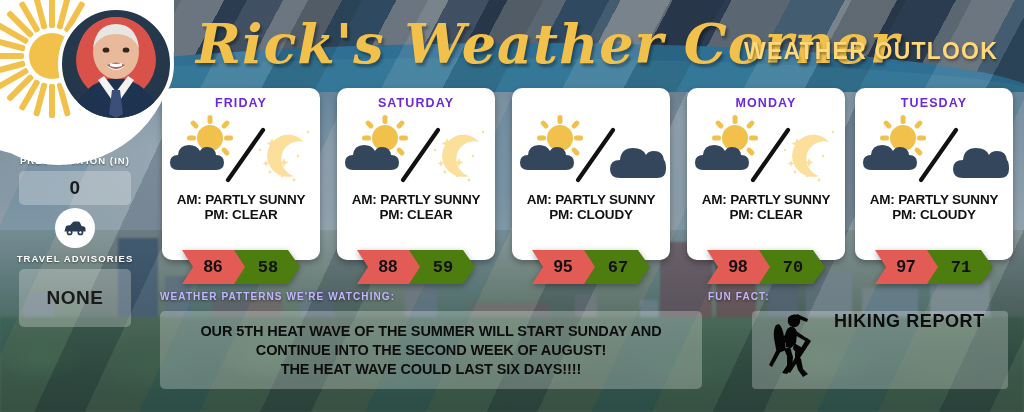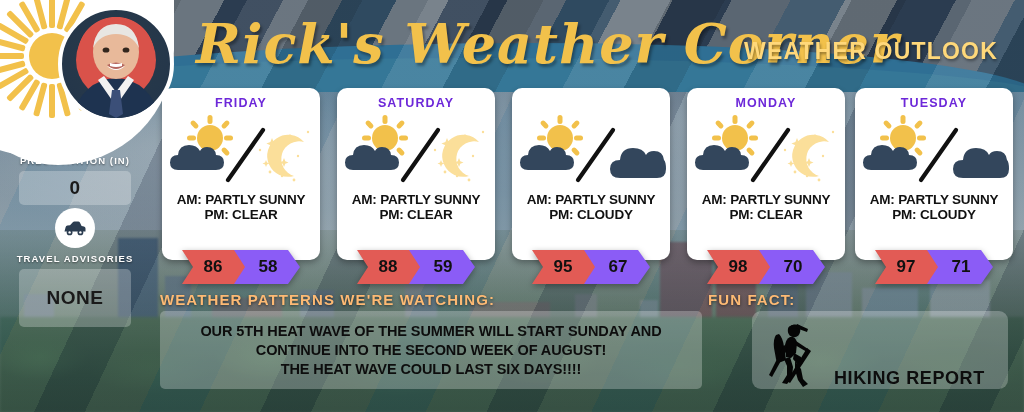--- a/index.html
+++ b/index.html
@@ -110,36 +110,36 @@
   .card-icons svg{display:block;margin:0 auto;}
   .card-desc{position:absolute;left:0;top:104px;width:100%;text-align:center;
     font-size:13.5px;font-weight:700;color:#111;line-height:15px;letter-spacing:-.2px;}
   .temps{position:absolute;left:50%;bottom:-24px;transform:translateX(-50%);
     width:118px;height:34px;z-index:7;filter:drop-shadow(0 2px 3px rgba(0,0,0,.35));}
   .temp{position:absolute;top:0;width:66px;height:34px;
     display:flex;align-items:center;justify-content:center;
     font-size:17px;font-weight:700;color:#111;}
   .temp.hi{left:0;background:#e25b55;
     clip-path:polygon(0 0,54px 0,66px 50%,54px 100%,0 100%,11px 50%);}
-  .temp.lo{left:52px;background:#8b5cf6;
-    clip-path:polygon(0 0,54px 0,66px 50%,54px 100%,0 100%,11px 50%);}
+  .temp.lo{left:52px;background:#4d7c0f;
+    clip-path:polygon(0 0,54px 0,66px 50%,54px 100%,0 100%,11px 50%);font-family:Liberation Mono, monospace;}
   .temp.hi span{margin-left:-4px;}
   .temp.lo span{margin-left:2px;}
 
   
-  .sec-title{position:absolute;font-size:15px;font-weight:700;color:#fdba74;
+  .sec-title{position:absolute;font-size:10px;font-weight:700;color:#c4b5fd;
     letter-spacing:1.1px;text-shadow:0 1px 3px rgba(0,0,0,.55);z-index:6;}
   .patterns-box{position:absolute;left:160px;top:311px;width:542px;height:78px;
     background:rgba(255,255,255,.26);border-radius:5px;z-index:5;
     display:flex;align-items:center;justify-content:center;}
   .patterns-text{text-align:center;font-size:14.5px;font-weight:700;color:#0d0d0d;
     line-height:19px;letter-spacing:-.1px;}
   .fun-box{position:absolute;left:752px;top:311px;width:256px;height:78px;
-    background:rgba(255,255,255,.26);border-radius:9px;z-index:5;
-    display:flex;align-items:flex-end;}
+    background:rgba(255,255,255,.26);border-radius:4px;z-index:5;
+    display:flex;align-items:flex-start;}
   .hiker{margin-left:12px;}
   .fun-text{font-size:18px;font-weight:700;color:#0d0d0d;letter-spacing:.6px;margin-left:10px;}
 </style>
 </head>
 <body>
 
 <div class="stage">
 
   <div class="bg-photo">
     <div class="bg-sky"></div>

